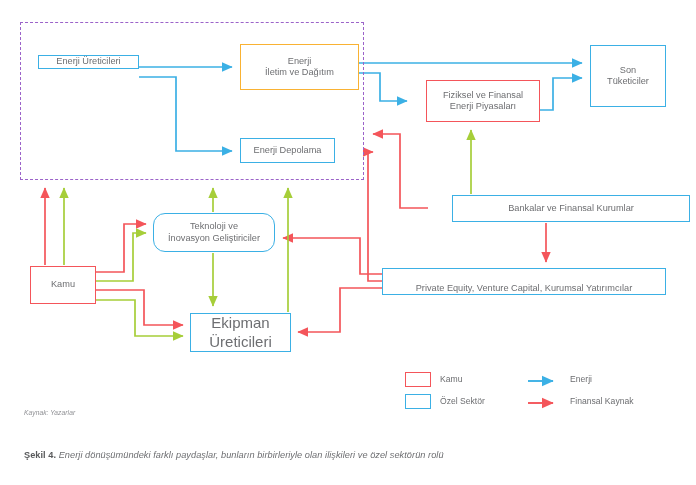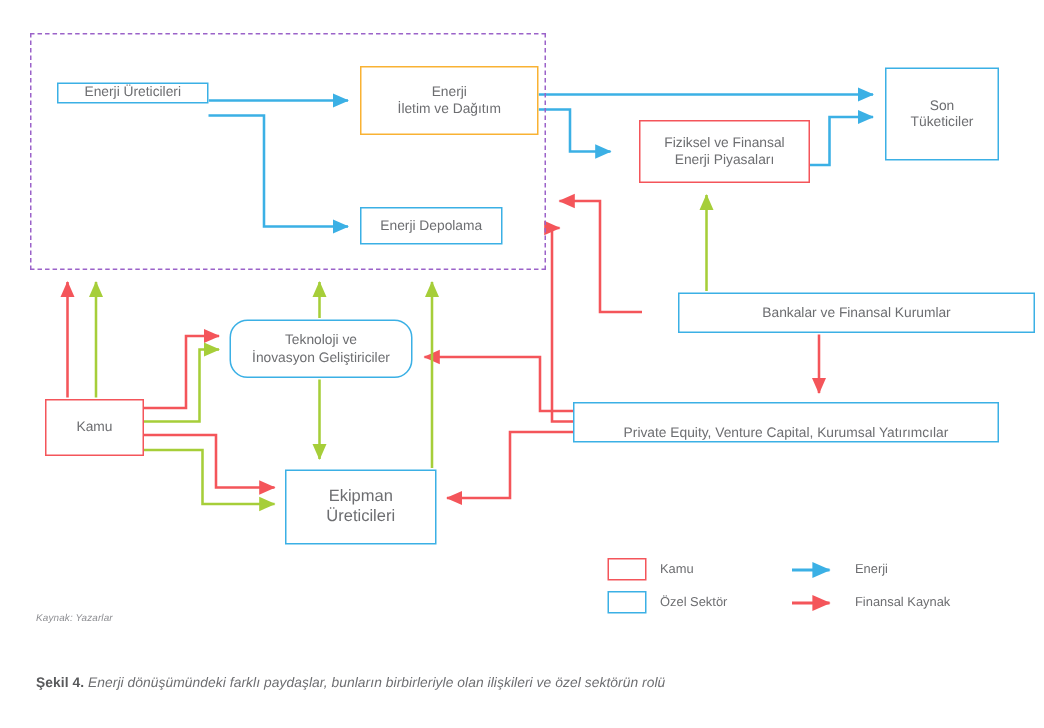--- a/index.html
+++ b/index.html
@@ -144,21 +144,21 @@
   </div>
 </div>
 
 <div class="node blue" style="left:153px;top:213px;width:122px;height:39px;font-size:9.2px;border-radius:12px;">
   <div>
     <span>Teknoloji ve</span>
     <span>İnovasyon Geliştiriciler</span>
   </div>
 </div>
 
-<div class="node blue" style="left:190px;top:313px;width:101px;height:50px;font-size:11px;">
+<div class="node blue" style="left:190px;top:313px;width:101px;height:39px;font-size:15px;">
   <div>
     <span>Ekipman</span>
     <span>Üreticileri</span>
   </div>
 </div>
 
 <div class="node red" style="left:30px;top:266px;width:66px;height:38px;font-size:9.2px;">
   <span>Kamu</span>
 </div>
 

